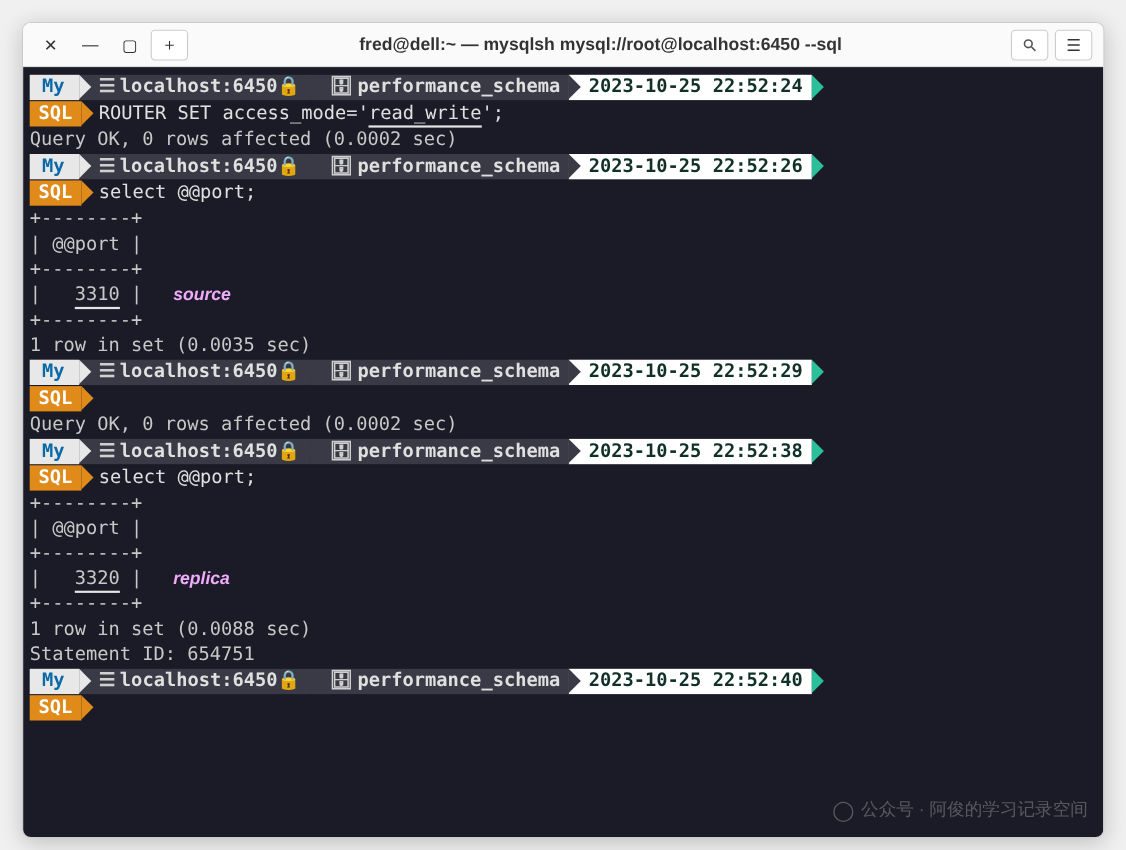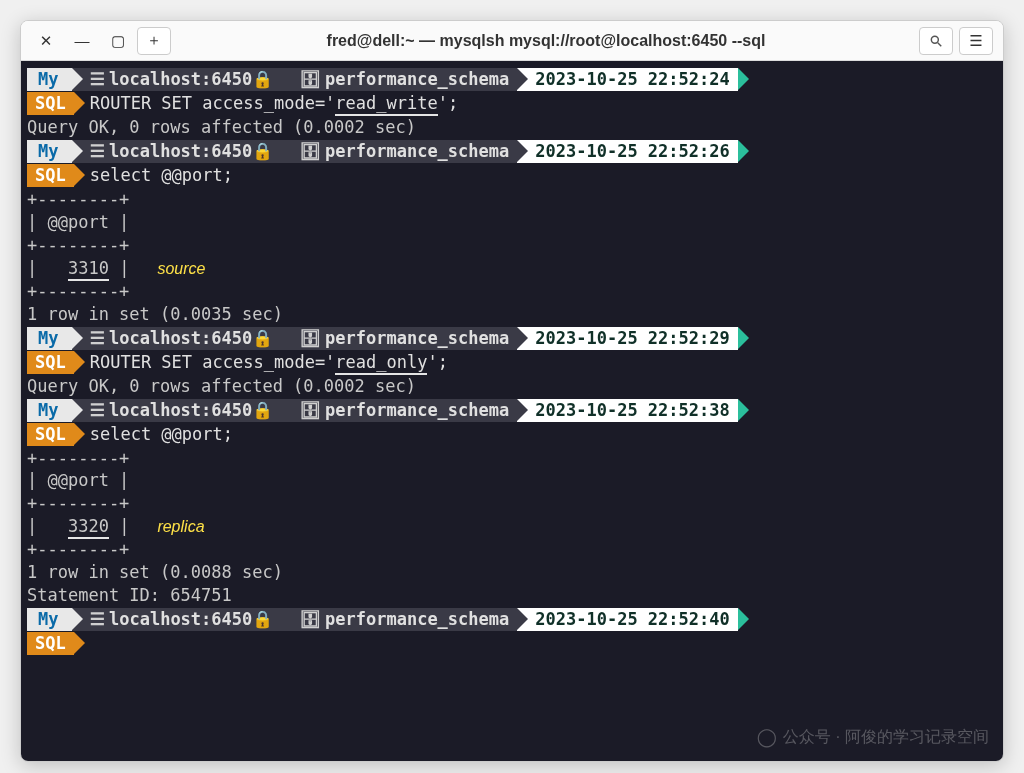--- a/index.html
+++ b/index.html
@@ -103,23 +103,23 @@
 .seg-schema .icon { color: #d0d0d0; margin-right: 4px; }
 
 .seg-time { background: #ffffff; color: #103028; padding-left: 18px; z-index: 2; }
 .seg-time .arrow-right { border-left: 11px solid #2bbf9c; }
 
 .seg-sql { background: #e08a1a; color: #fff; padding-left: 8px; z-index: 5; }
 .seg-sql .arrow-right { border-left: 11px solid #e08a1a; }
 .sql-cmd { margin-left: 16px; color: #e0e0e0; font-weight: normal; }
 .underline-red { border-bottom: 2px solid #e5e5e5; padding-bottom: 1px; }
 .annot {
-  color: #fde047;
+  color: #f0abfc;
   font-style: italic;
-  font-weight: normal;
+  font-weight: bold;
   margin-left: 28px;
   font-family: sans-serif;
   font-size: 16px;
 }
 .result-text { color: #c8c8c8; }
 .watermark {
   position: absolute;
   bottom: 12px;
   right: 14px;
   color: rgba(200,200,200,0.35);
@@ -243,21 +243,20 @@
       <span class="seg seg-time">
           <span>2023-10-25 22:52:29</span>
           <span class="arrow-right"></span>
         </span>
     </div>
     <div class="prompt-line">
       <span class="seg seg-sql">
           <span>SQL</span>
           <span class="arrow-right"></span>
         </span>
-      <span class="sql-cmd"><span>ROUTER SET access_mode='</span><span class="underline-red">read_only</span><span>';</span></span>
     </div>
     <div class="line result-text">Query OK, 0 rows affected (0.0002 sec)</div>
 
     <div class="prompt-line">
       <span class="seg seg-mysql">
           <span class="my">My</span>
           <span class="sql">SQL</span>
           <span class="arrow-right"></span>
         </span>
       <span class="seg seg-host">

